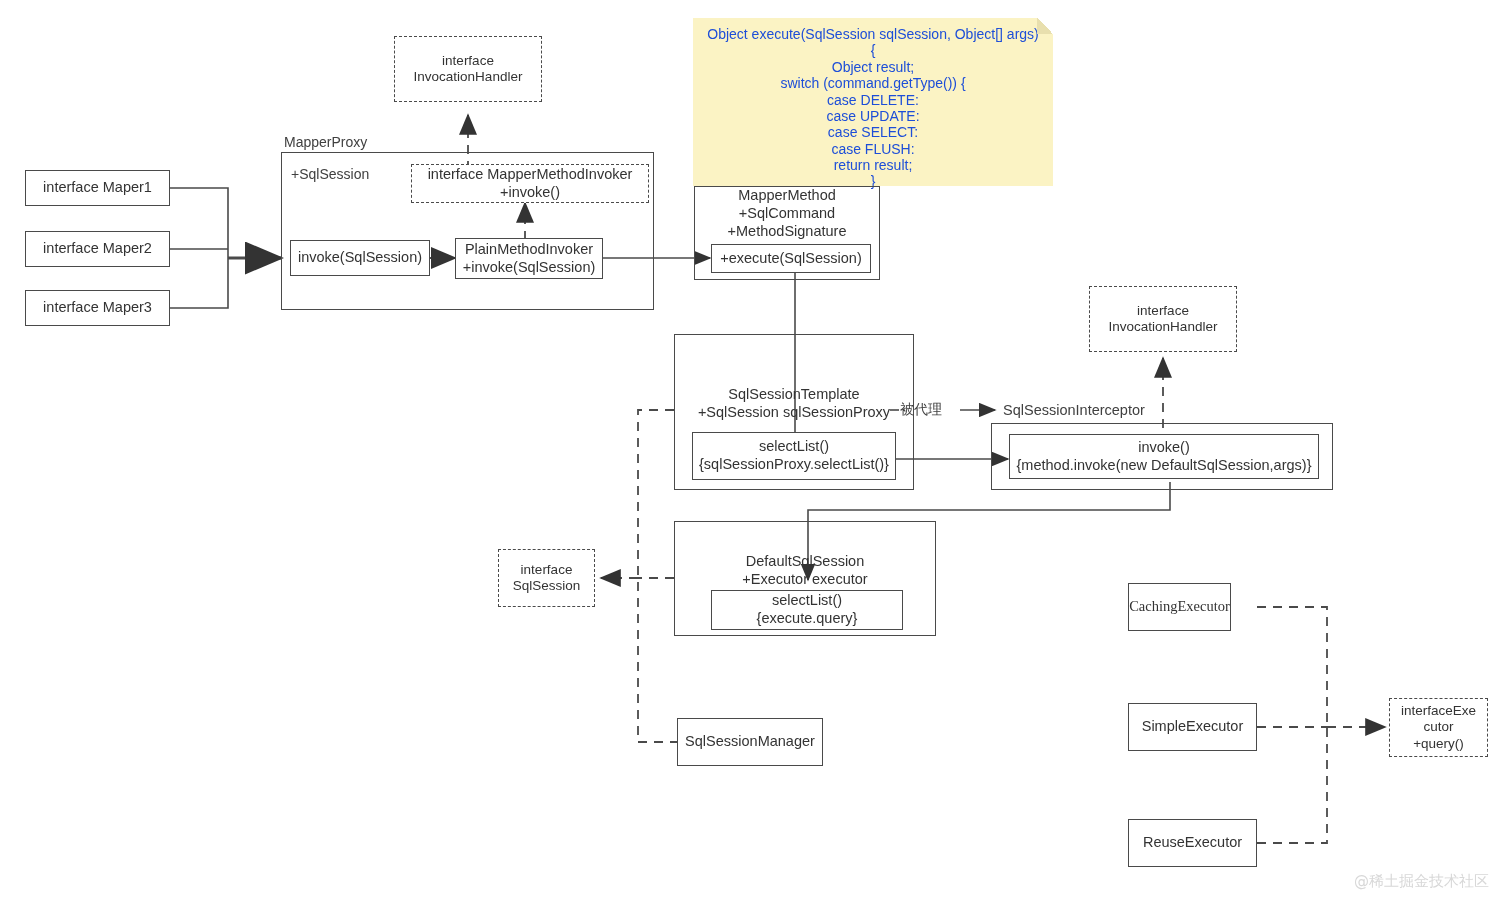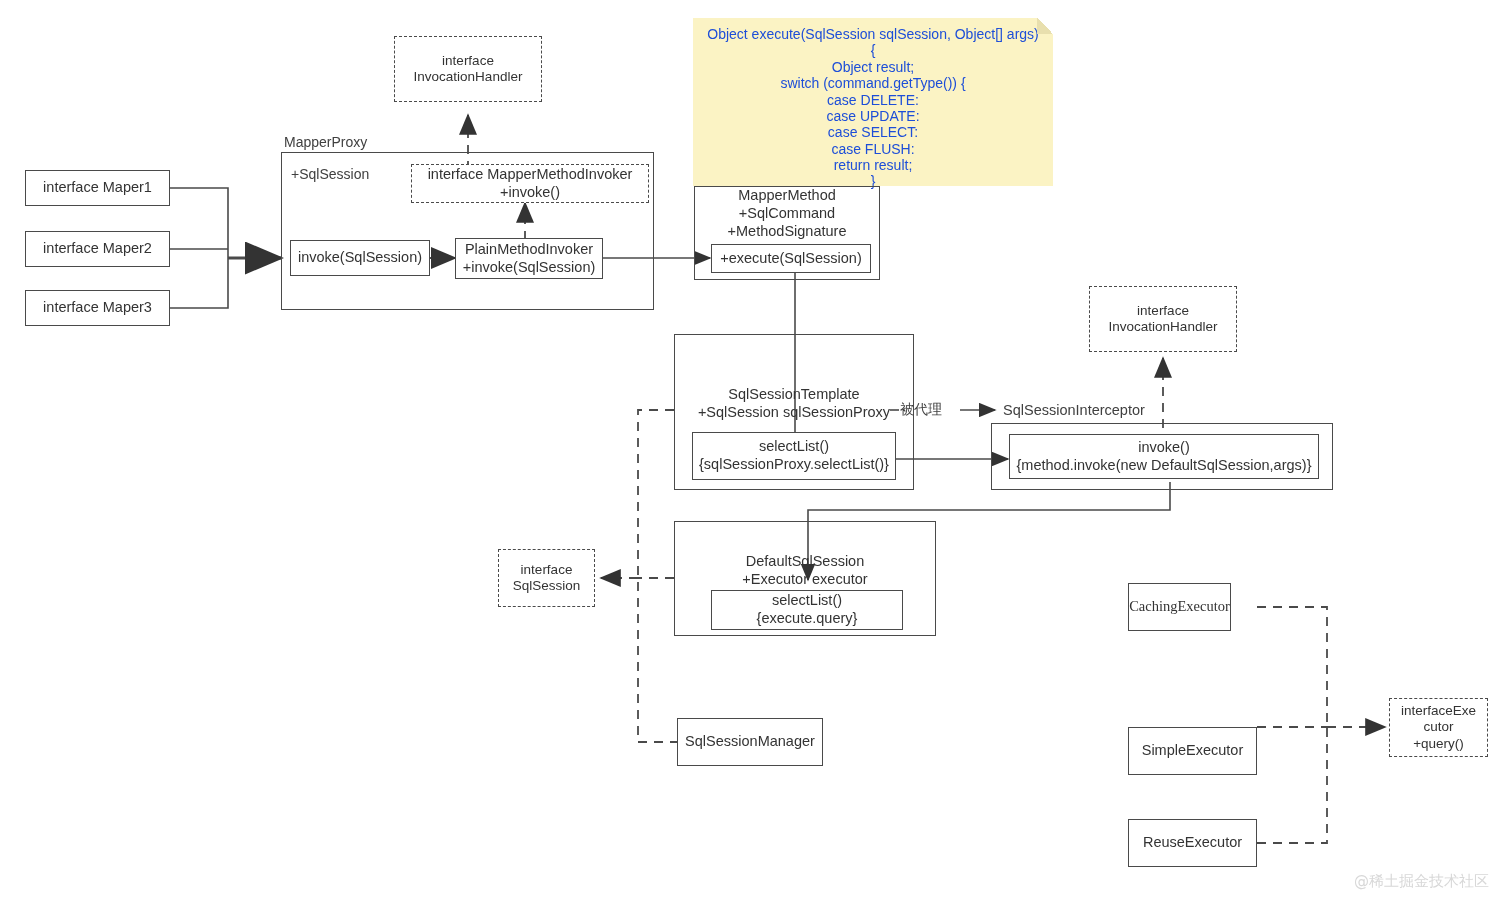--- a/index.html
+++ b/index.html
@@ -179,21 +179,21 @@
     <span>{execute.query}</span>
   </div>
 
   <div class="node solid t14" style="left:677px;top:718px;width:146px;height:48px;">
     <span>SqlSessionManager</span>
   </div>
 
   <div class="node solid t14" style="left:1128px;top:583px;width:103px;height:48px;font-family:Liberation Serif, serif;">
     <span>CachingExecutor</span>
   </div>
-  <div class="node solid t14" style="left:1128px;top:703px;width:129px;height:48px;margin-top:24px;">
+  <div class="node solid t14" style="left:1128px;top:703px;width:129px;height:48px;">
     <span>SimpleExecutor</span>
   </div>
   <div class="node solid t14" style="left:1128px;top:819px;width:129px;height:48px;">
     <span>ReuseExecutor</span>
   </div>
 
   <div class="node dashed t13" style="left:1389px;top:698px;width:99px;height:59px;">
     <span>interfaceExe</span>
     <span>cutor</span>
     <span>+query()</span>

